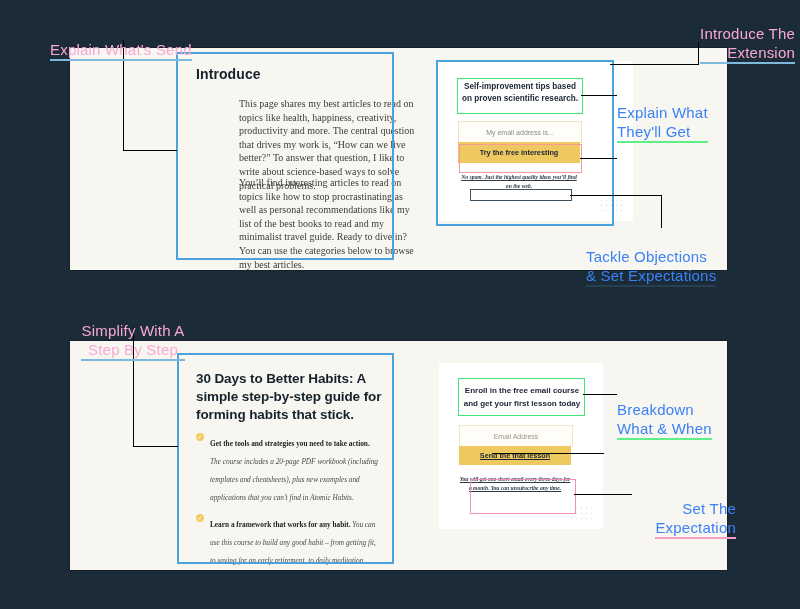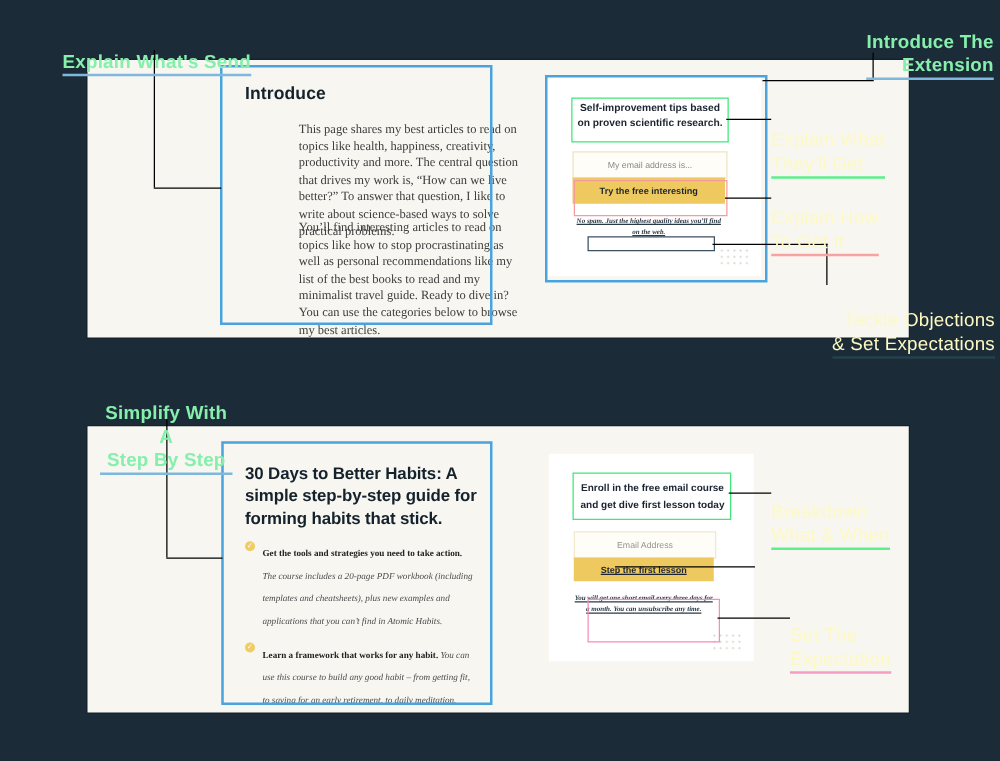--- a/index.html
+++ b/index.html
@@ -28,39 +28,39 @@
     line-height:19px;
     letter-spacing:.2px;
     white-space:pre-line;
     z-index:6;
   }
   .callout span{
     display:inline-block;
     border-bottom:2px solid currentColor;
     padding-bottom:0px;
   }
-  .callout.on-dark{color:#86efac;font-weight:bold;}
+  .callout.on-dark{color:#f9a8d4;}
   .callout.on-dark span{border-bottom-color:#7fb8dd;}
 
-  .c-dark{color:#fef9c3;}
+  .c-dark{color:#3b82f6;}
   .u-blue  span{border-bottom-color:#7fb8dd !important;}
   .u-green span{border-bottom-color:#5df08a !important;}
   .u-red   span{border-bottom-color:#f9a2a2 !important;}
   .u-navy  span{border-bottom-color:#27404f !important;}
   .u-pink  span{border-bottom-color:#f79dc4 !important;}
 
   #callout-explain-whats-here{left:50px;top:21px;}
   #callout-introduce-extension{left:640px;top:5px;text-align:right;width:155px;}
   #callout-explain-what-theyll-get{left:617px;top:84px;text-align:left;}
   #callout-explain-how-to-get-it{left:617px;top:146px;text-align:left;}
-  #callout-tackle-objections{left:586px;top:228px;text-align:right;width:210px;}
+  #callout-tackle-objections{left:586px;top:228px;text-align:left;width:210px;}
   #callout-simplify-step-by-step{left:80px;top:302px;text-align:center;width:106px;}
   #callout-breakdown-what-when{left:617px;top:381px;}
   #callout-how-to-get-it-2{left:604px;top:441px;}
-  #callout-set-the-expectation{left:632px;top:480px;text-align:left;width:104px;}
+  #callout-set-the-expectation{left:632px;top:480px;text-align:right;width:104px;}
 
   
   .lead{position:absolute;z-index:5;}
   .lead.h{height:0;border-top:1.5px solid;}
   .lead.v{width:0;border-left:1.5px solid;}
   .blue  {border-color:#4aa3dd;}
   .green {border-color:#3ee87a;}
   .red   {border-color:#f69b9b;}
   .navy  {border-color:#2d4657;}
   .pink  {border-color:#f48fbb;}
@@ -81,21 +81,21 @@
   }
   .serif-body{
     font-family:"Liberation Serif", serif;
     font-size:10px;line-height:13.6px;color:#3c3c3c;margin-left:43px;
   }
   #articles-p1{position:absolute;left:18px;top:44px;width:180px;}
   #articles-p2{position:absolute;left:18px;top:123px;width:180px;}
 
   
   #newsletter-widget{
-    position:absolute;left:437px;top:61px;width:172px;height:160px;
+    position:absolute;left:437px;top:61px;width:196px;height:160px;
     background:#ffffff;
   }
   #newsletter-head{
     position:absolute;left:21px;top:20px;width:124px;
     font-size:8.2px;line-height:12px;font-weight:bold;color:#1b2430;
     text-align:center;
   }
   #newsletter-email-input{
     position:absolute;left:21px;top:60px;width:122px;height:20px;
     background:#fffdf7;border:1px solid #f0e3c4;
@@ -226,24 +226,24 @@
         <span class="habit-lead">Get the tools and strategies you need to take action.</span><span class="habit-rest"> The course includes a 20-page PDF workbook (including templates and cheatsheets), plus new examples and applications that you can’t find in Atomic Habits.</span>
       </div>
       <div class="habit-item">
         <span class="check-icon">✓</span>
         <span class="habit-lead">Learn a framework that works for any habit.</span><span class="habit-rest"> You can use this course to build any good habit – from getting fit, to saving for an early retirement, to daily meditation.</span>
       </div>
     </div>
   </div>
 
   <div id="course-widget">
-    <div id="course-head">Enroll in the free email course and get dive first lesson today</div>
+    <div id="course-head">Enroll in the free email course and get your first lesson today</div>
     <div id="course-email-input">Email Address</div>
     <div id="course-submit">
-        <span>Step the first lesson</span>
+        <span>Send the that lesson</span>
       </div>
     <div id="course-fineprint">You will get one short email every three days for a month. You can unsubscribe any time.</div>
     <div class="dots"></div>
   </div>
 
   <div class="hl blue" style="left:177px;top:353px;width:213px;height:207px;"></div>
 
   <div class="hl green" style="left:458px;top:378px;width:125px;height:36px;"></div>
 
   <div class="hl pink" style="left:470px;top:479px;width:104px;height:33px;"></div>
@@ -264,24 +264,20 @@
   <div class="callout on-dark u-blue" id="callout-introduce-extension">
     <span>Introduce The
 Extension</span>
   </div>
 
   <div class="callout c-dark u-green" id="callout-explain-what-theyll-get">
     <span>Explain What
 They'll Get</span>
   </div>
 
-  <div class="callout c-dark u-red" id="callout-explain-how-to-get-it">
-    <span>Explain How
-To Get It</span>
-  </div>
 
   <div class="callout c-dark u-navy" id="callout-tackle-objections">
     <span>Tackle Objections
 &amp; Set Expectations</span>
   </div>
 
   <div class="callout on-dark u-blue" id="callout-simplify-step-by-step">
     <span>Simplify With A
 Step By Step</span>
   </div>

